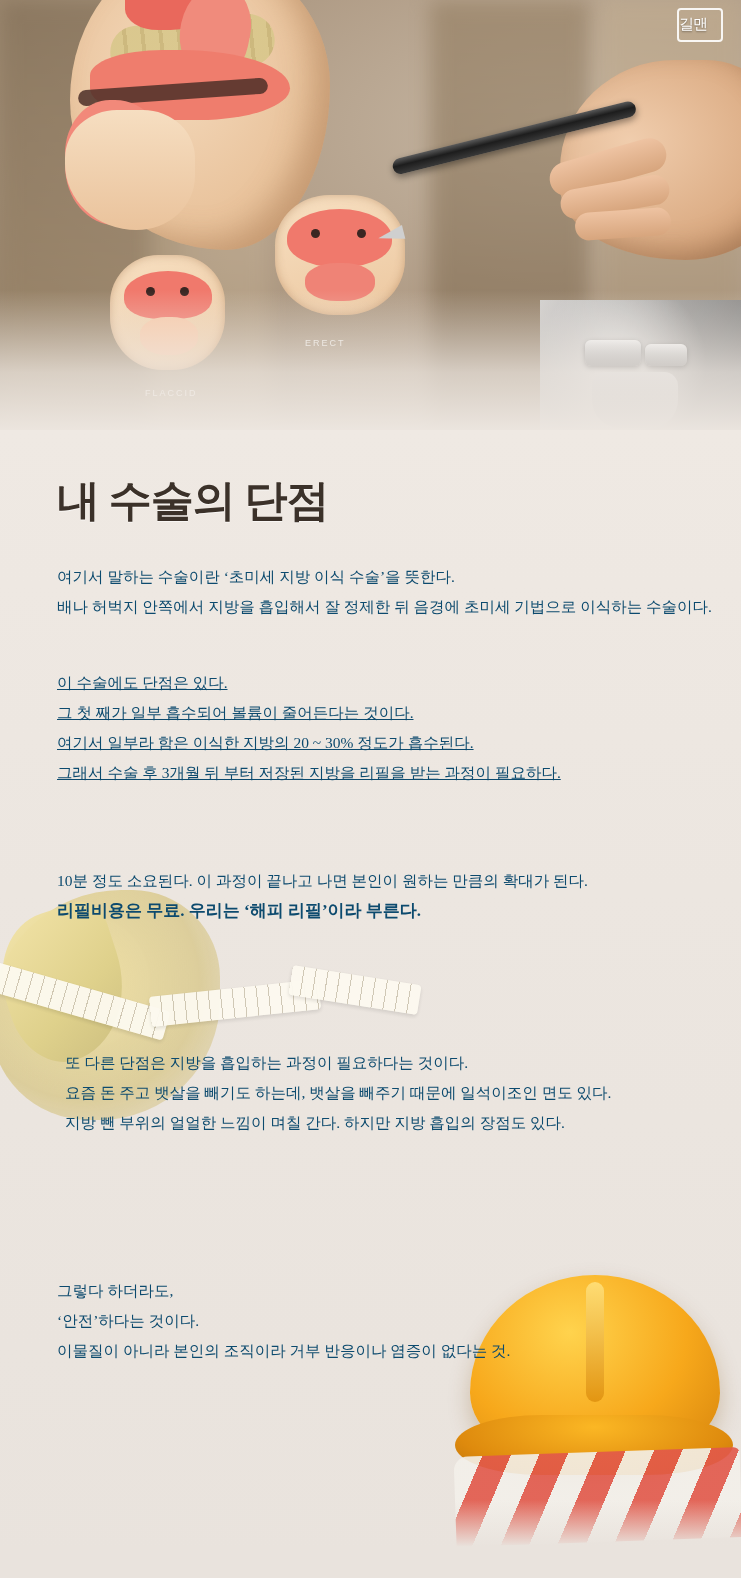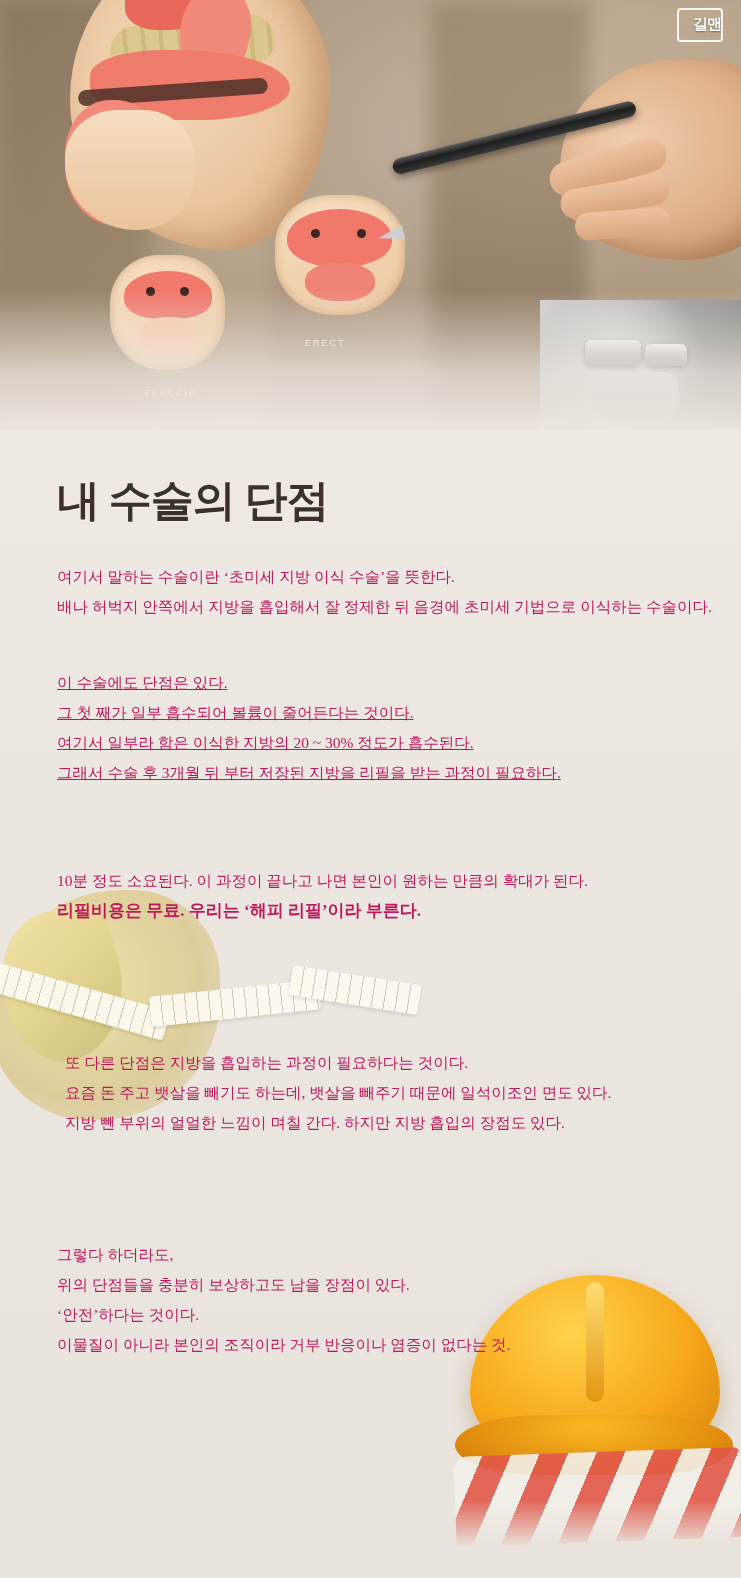--- a/index.html
+++ b/index.html
@@ -178,23 +178,23 @@
   
   .logo {
     position: absolute;
     right: 18px; top: 8px;
     width: 42px; height: 30px;
     border: 2px solid rgba(255,255,255,.9);
     border-radius: 4px;
     color: #fff;
     font-family: "Liberation Sans", sans-serif;
     font-size: 15px;
-    font-weight: bold;
+    font-weight: normal;
     line-height: 28px;
-    text-align: right;
+    text-align: left;
     letter-spacing: -1px;
     text-shadow: 0 1px 2px rgba(0,0,0,.4);
   }
 
   
   .bg-base {
     position: absolute; left:0; top: 430px; width: 741px; height: 1148px;
     background: linear-gradient(180deg,#efe9e3 0%, #ece6e0 40%, #e9e3dd 100%);
   }
   .banana {
@@ -261,33 +261,33 @@
     position: absolute;
     left: 57px; top: 443px;
     font-size: 43px;
     color: #3b3129;
     letter-spacing: -1px;
     text-shadow: 0 1px 0 rgba(255,255,255,.6);
   }
   .para {
     position: absolute;
     left: 57px;
-    color: #be185d;
+    color: #0c4a6e;
     font-size: 15.5px;
     line-height: 30px;
     width: 640px;
   }
   .para .line { display: block; white-space: nowrap; }
   .para .line.bold { font-weight: bold; font-size: 17px; }
 
   .p1 { top: 562px; }
   .p2 { top: 668px; text-decoration: underline; }
   .p3 { top: 866px; }
   .p4 { top: 1048px; margin-left: 8px; }
-  .p5 { top: 1240px; }
+  .p5 { top: 1276px; }
   .p6 { top: 1418px; }
   .p6 .line:first-child { font-weight: bold; font-size: 18px; }
   .p6 .line:last-child { font-size: 15px; }
 </style>
 </head>
 <body>
 
 <div class="page">
 
   <div class="hero">
@@ -372,20 +372,19 @@
     </div>
 
     <div class="para p4">
       <span class="line">또 다른 단점은 지방을 흡입하는 과정이 필요하다는 것이다.</span>
       <span class="line">요즘 돈 주고 뱃살을 빼기도 하는데, 뱃살을 빼주기 때문에 일석이조인 면도 있다.</span>
       <span class="line">지방 뺀 부위의 얼얼한 느낌이 며칠 간다. 하지만 지방 흡입의 장점도 있다.</span>
     </div>
 
     <div class="para p5">
       <span class="line">그렇다 하더라도,</span>
-      <span class="line">위의 단점들을 충분히 보상하고도 남을 장점이 있다.</span>
       <span class="line">‘안전’하다는 것이다.</span>
       <span class="line">이물질이 아니라 본인의 조직이라 거부 반응이나 염증이 없다는 것.</span>
     </div>
 
 
   </div>
 </div>
 
 </body></html>

